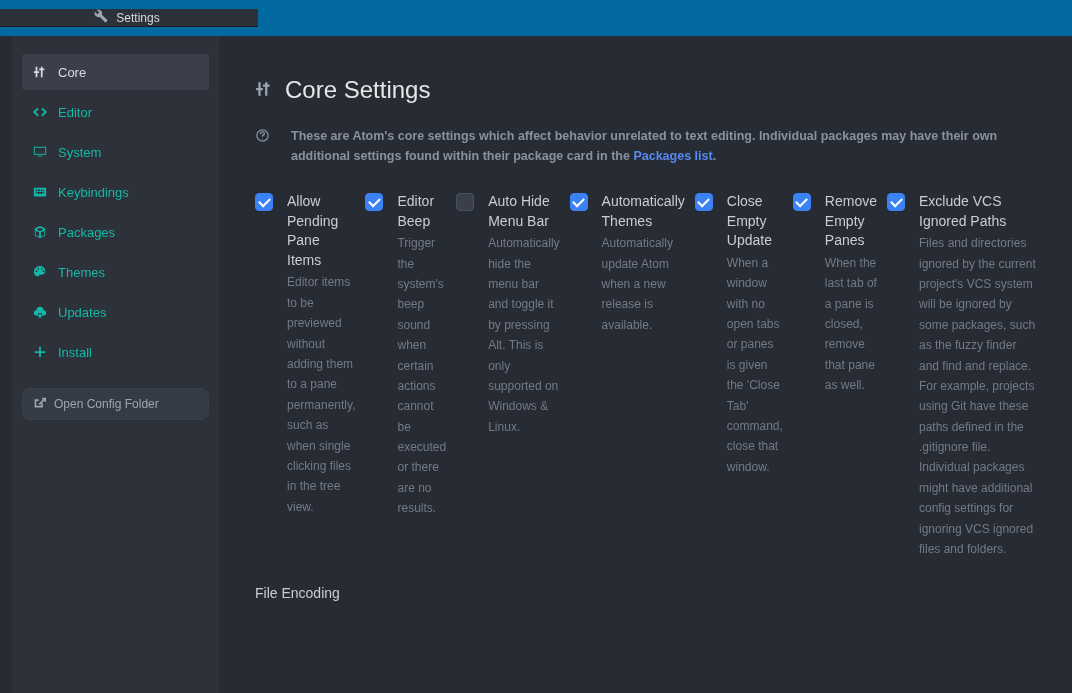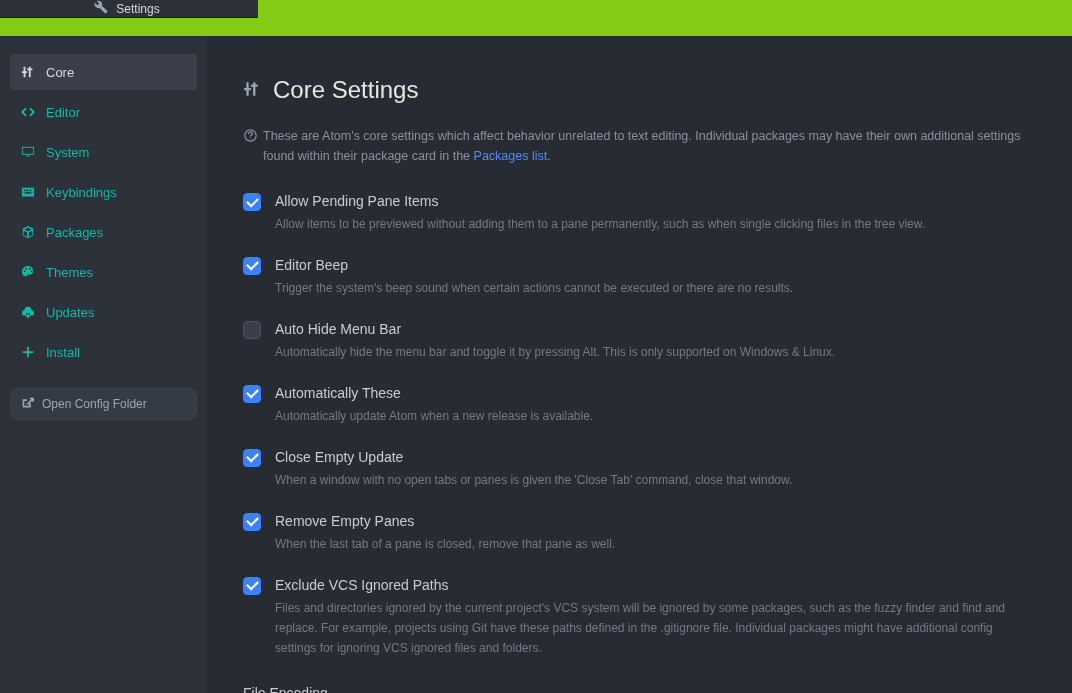--- a/index.html
+++ b/index.html
@@ -7,40 +7,41 @@
   font-family: -apple-system, BlinkMacSystemFont, "Segoe UI", Helvetica, Arial, sans-serif;
   background: #272b33;
   color: #abb2bf;
   width: 1072px;
   height: 693px;
   overflow: hidden;
   font-size: 13px;
 }
 .tab-bar {
   height: 36px;
-  background: #84cc16;
-  display: flex;
-  align-items: flex-start;
+  background: #0369a1;
+  display: flex;
+  align-items: center;
 }
 .tab {
   background: #2c313a;
   color: #d7dae0;
   display: flex;
   align-items: center;
   padding: 0 18px 0 14px;
   gap: 8px;
   font-size: 12px;
   border-bottom: 1px solid #181a1f;
   min-width: 258px;
   justify-content: center;
 }
 .tab .tab-icon svg { width: 14px; height: 14px; fill: #9da5b4; }
 .main {
   display: flex;
   height: calc(100% - 36px);
+  padding-left: 12px;
 }
 .sidebar {
   width: 207px;
   background: #2c313a;
   padding: 18px 10px 10px 10px;
   display: flex;
   flex-direction: column;
   gap: 4px;
 }
 .side-item {
@@ -93,32 +94,33 @@
 }
 .page-title-row .title-icon svg { width: 18px; height: 18px; fill: #9da5b4; }
 .page-title {
   font-size: 24px;
   font-weight: 400;
   color: #e6e6e6;
 }
 .info-row {
   display: flex;
   align-items: flex-start;
-  gap: 4px;
+  gap: 20px;
   color: #8a919e;
   font-size: 12.5px;
   line-height: 1.6;
   margin-bottom: 26px;
+  font-weight: bold;
 }
 .info-row .q-icon {
   width: 16px; height: 16px; flex-shrink: 0; margin-top: 2px;
 }
 .info-row .q-icon svg { width: 15px; height: 15px; fill: none; stroke: #8a919e; stroke-width: 2; }
 .info-row a { color: #568af2; text-decoration: none; cursor: pointer; }
-.settings-list { display: flex; flex-direction: column; gap: 22px; }
+.settings-list { display: flex; flex-direction: row; gap: 10px; }
 .setting {
   display: flex;
   align-items: flex-start;
   gap: 14px;
 }
 .checkbox {
   width: 18px;
   height: 18px;
   border-radius: 4px;
   background: #3a3f4b;
@@ -277,41 +279,41 @@
       <div>
         <span>These are Atom's core settings which affect behavior unrelated to text editing. Individual packages may have their own additional settings found within their package card in the </span><a>Packages list</a><span>.</span>
       </div>
     </div>
 
     <div class="settings-list" id="settings-list">
         <div class="setting">
           <span class="checkbox checked"></span>
           <div class="setting-body">
             <div class="setting-label">Allow Pending Pane Items</div>
-            <div class="setting-desc">Allow items to be previewed without adding them to a pane permanently, such as when single clicking files in the tree view.</div>
+            <div class="setting-desc">Editor items to be previewed without adding them to a pane permanently, such as when single clicking files in the tree view.</div>
           </div>
         </div>
         <div class="setting">
           <span class="checkbox checked"></span>
           <div class="setting-body">
             <div class="setting-label">Editor Beep</div>
             <div class="setting-desc">Trigger the system's beep sound when certain actions cannot be executed or there are no results.</div>
           </div>
         </div>
         <div class="setting">
           <span class="checkbox"></span>
           <div class="setting-body">
             <div class="setting-label">Auto Hide Menu Bar</div>
             <div class="setting-desc">Automatically hide the menu bar and toggle it by pressing Alt. This is only supported on Windows &amp; Linux.</div>
           </div>
         </div>
         <div class="setting">
           <span class="checkbox checked"></span>
           <div class="setting-body">
-            <div class="setting-label">Automatically These</div>
+            <div class="setting-label">Automatically Themes</div>
             <div class="setting-desc">Automatically update Atom when a new release is available.</div>
           </div>
         </div>
         <div class="setting">
           <span class="checkbox checked"></span>
           <div class="setting-body">
             <div class="setting-label">Close Empty Update</div>
             <div class="setting-desc">When a window with no open tabs or panes is given the 'Close Tab' command, close that window.</div>
           </div>
         </div>

